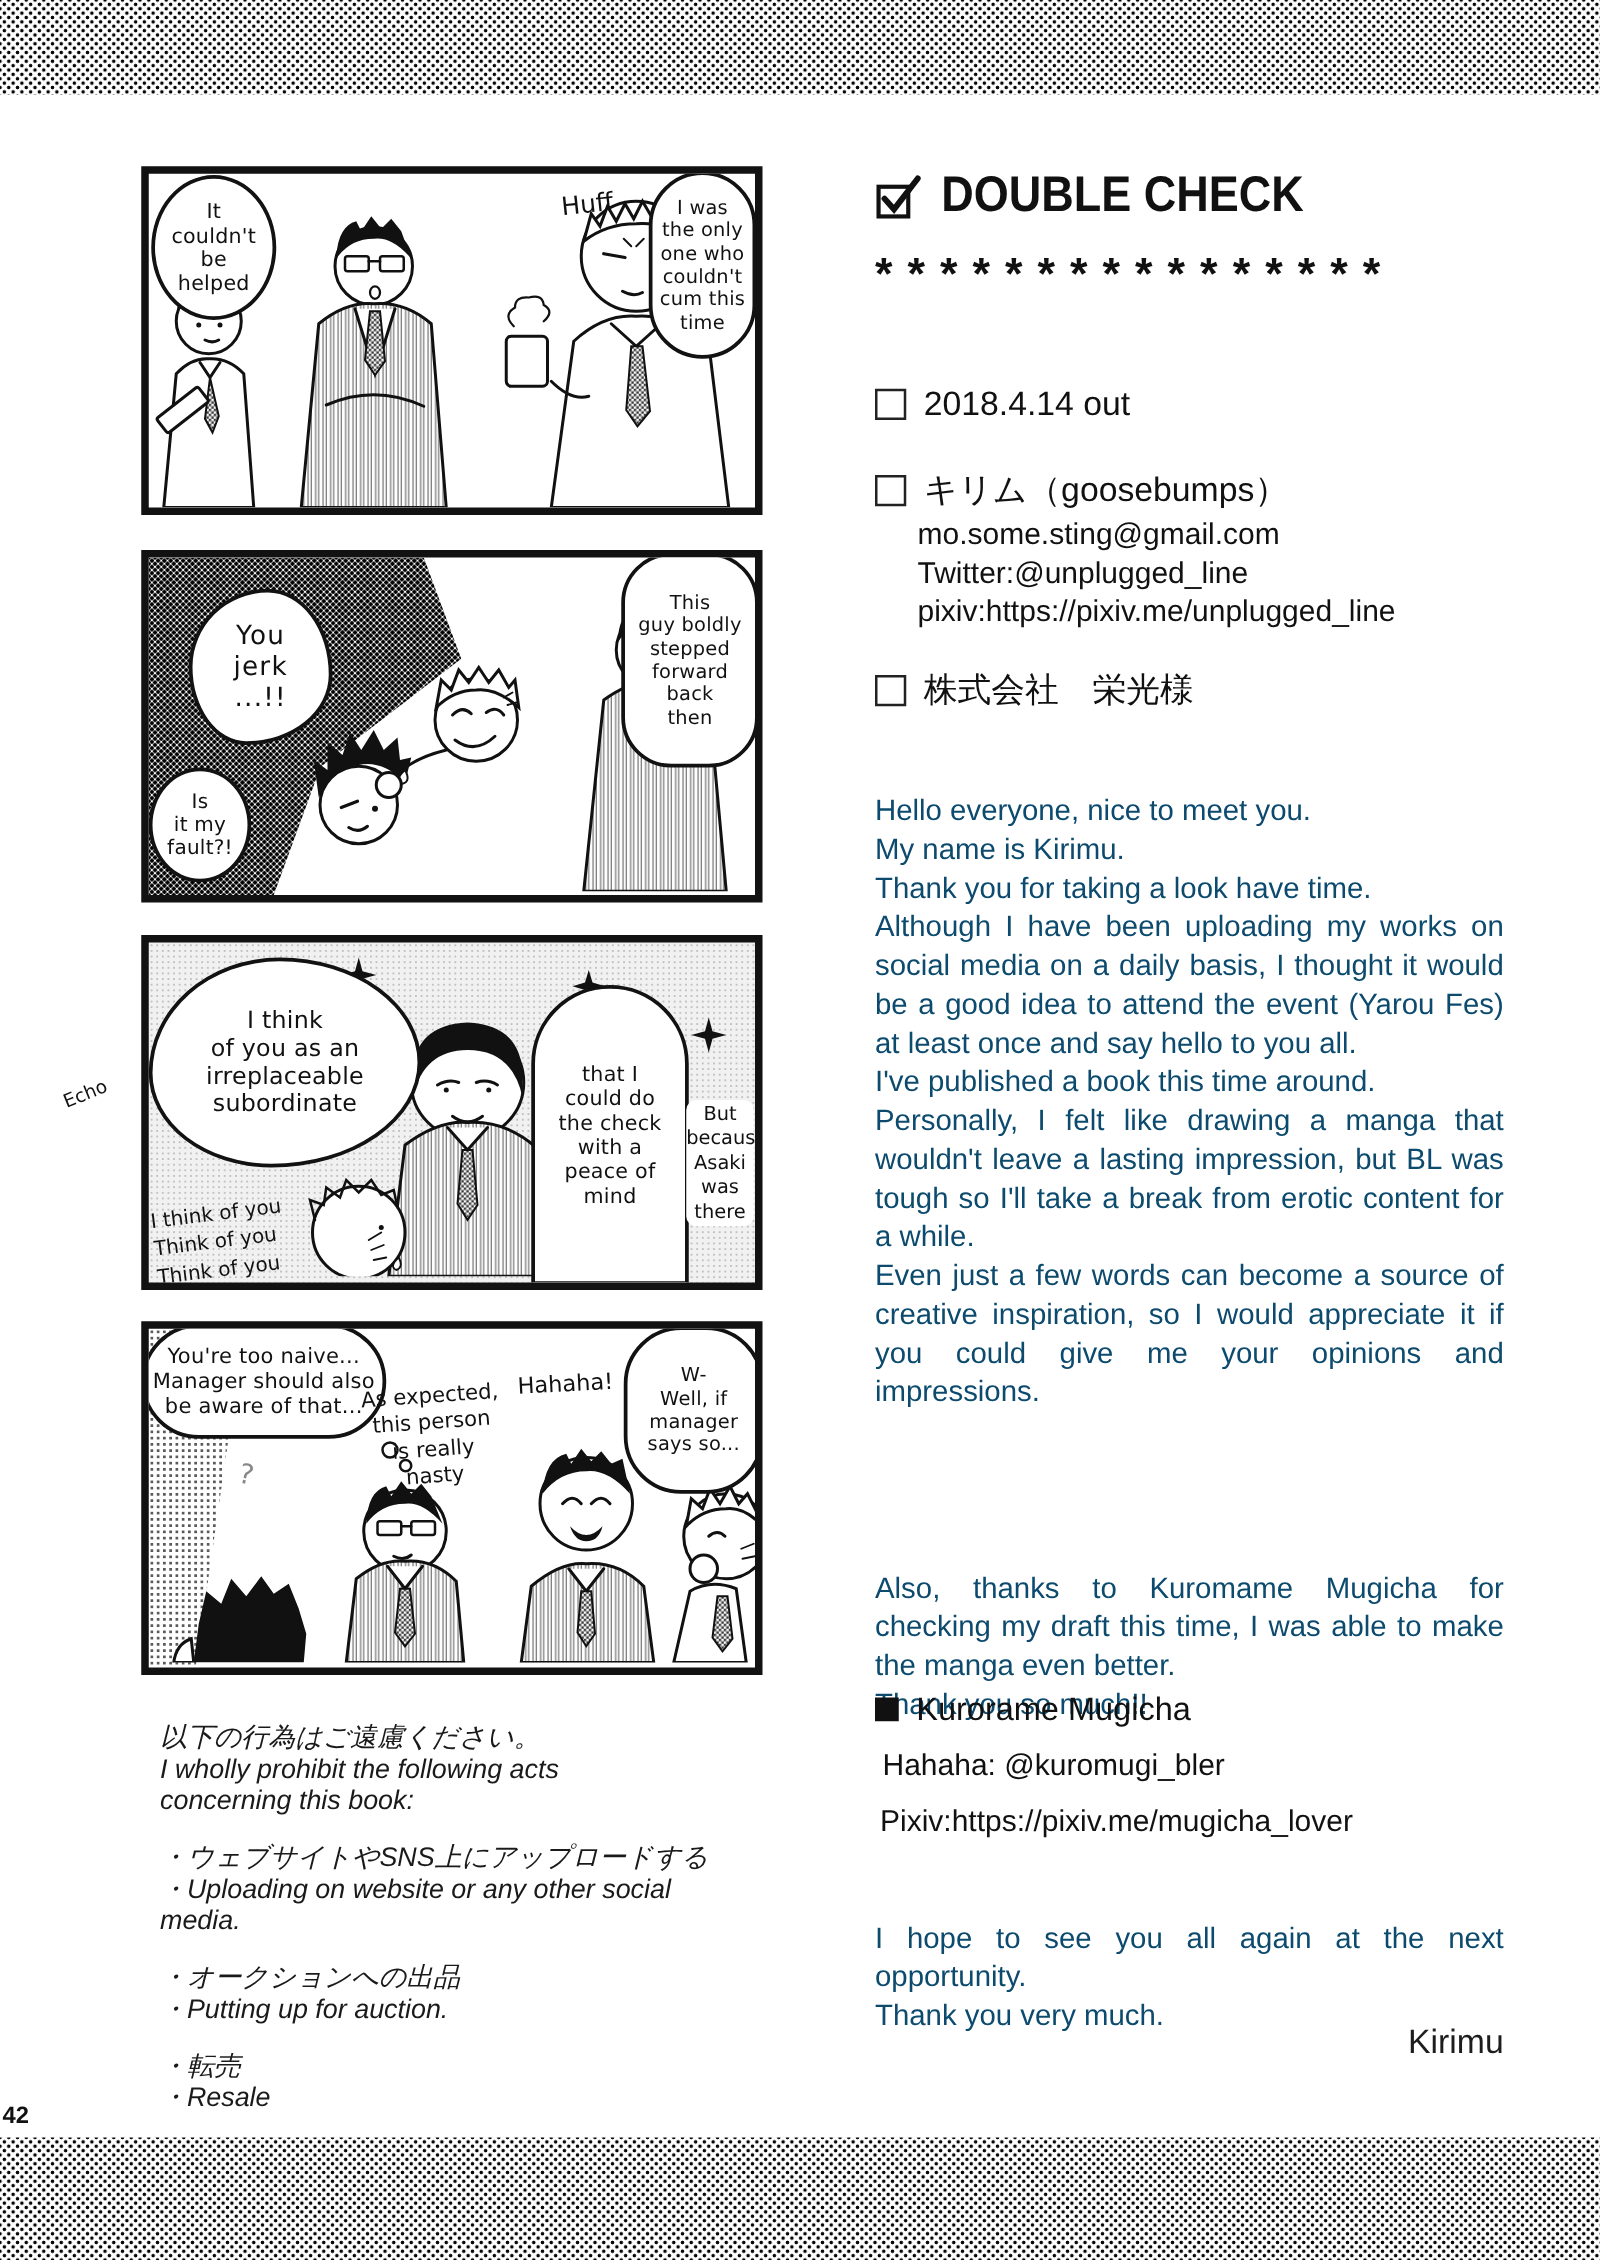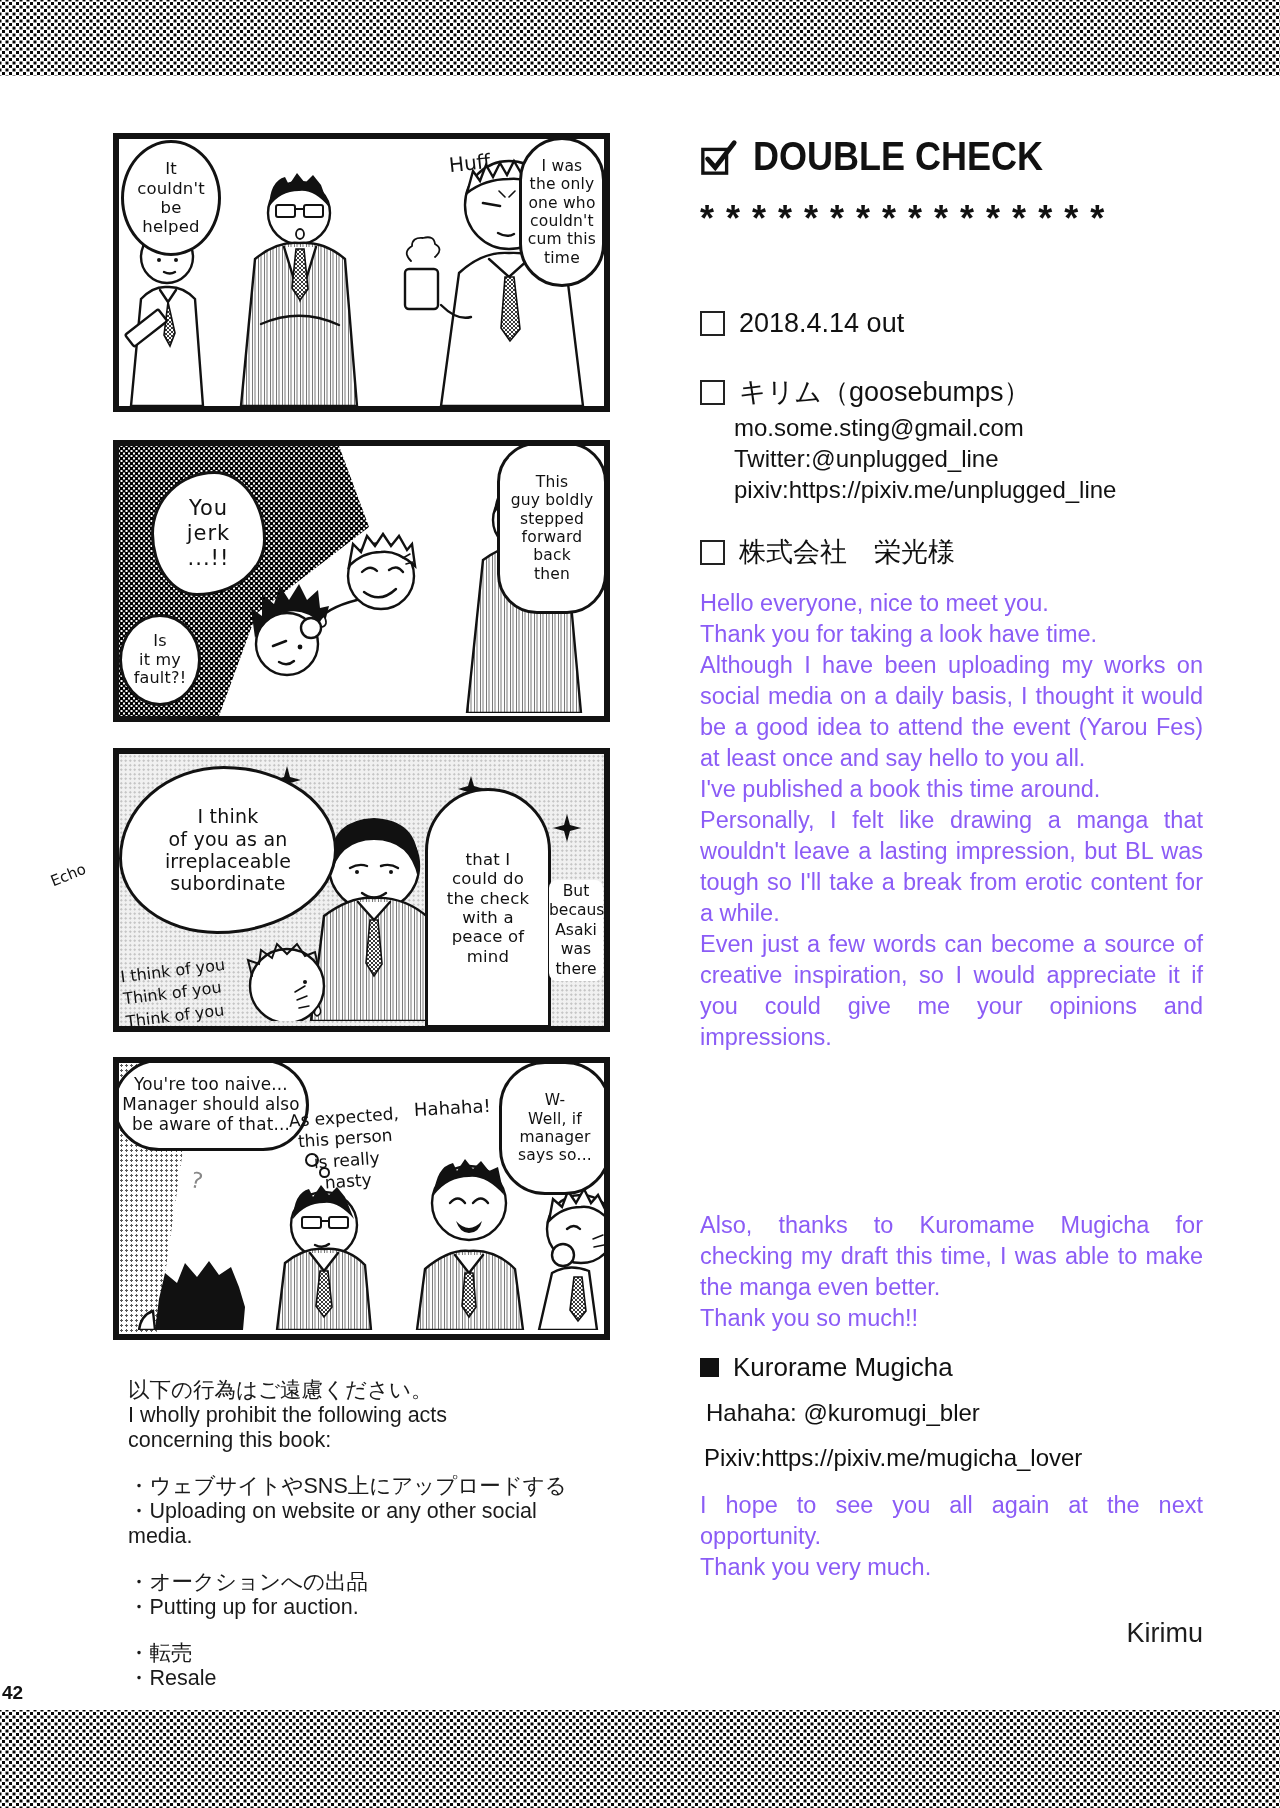--- a/index.html
+++ b/index.html
@@ -43,26 +43,26 @@
   
   .rc{position:absolute;left:700px;width:503px;}
   .title-row{top:134px;display:flex;align-items:center;gap:15px;}
   .title-text{font-size:40px;font-weight:bold;white-space:nowrap;letter-spacing:0;
               transform:scaleX(.9);transform-origin:left center;}
   .ticker{top:198px;font-size:36px;letter-spacing:12px;font-weight:bold;white-space:nowrap;}
   .info-line{display:flex;align-items:center;font-size:27px;}
   .sq{width:21px;height:21px;border:2.5px solid #222;flex:none;margin-right:14px;}
   .sqf{width:19px;height:19px;background:#111;flex:none;margin-right:14px;}
   .contact{position:absolute;left:734px;font-size:24px;white-space:nowrap;}
-  .para{font-size:23.5px;line-height:31px;color:#8b5cf6;}
+  .para{font-size:23.5px;line-height:31px;color:#0c4a6e;margin-top:45px;}
   .para .j{text-align:justify;}
   .sig{top:1618px;text-align:right;font-size:27px;color:#1d1d1d;}
 
   
-  .notice{position:absolute;left:128px;top:1378px;width:445px;font-size:21.5px;line-height:25px;color:#1a1a1a;}
+  .notice{position:absolute;left:128px;top:1378px;width:445px;font-size:21.5px;line-height:25px;color:#1a1a1a;font-style:italic;}
   .ngroup{margin-top:21px;}
   .pageno{position:absolute;left:2px;top:1682px;font-size:19px;font-weight:bold;}
 </style>
 </head>
 <body>
 
 <div class="page">
 
   <svg width="0" height="0" style="position:absolute">
     <defs>
@@ -289,20 +289,21 @@
   <div class="contact" style="top:445px;">Twitter:@unplugged_line</div>
   <div class="contact" style="top:476px;">pixiv:https://pixiv.me/unplugged_line</div>
 
   <div class="rc info-line" style="position:absolute;top:534px;">
     <span class="sq"></span>
     <span>株式会社　栄光様</span>
   </div>
 
   <div class="rc para" style="position:absolute;top:588px;">
     <div>Hello everyone, nice to meet you.</div>
+    <div>My name is Kirimu.</div>
     <div>Thank you for taking a look have time.</div>
     <div class="j">Although I have been uploading my works on social media on a daily basis, I thought it would be a good idea to attend the event (Yarou Fes) at least once and say hello to you all.</div>
     <div>I've published a book this time around.</div>
     <div class="j">Personally, I felt like drawing a manga that wouldn't leave a lasting impression, but BL was tough so I'll take a break from erotic content for a while.</div>
     <div class="j">Even just a few words can become a source of creative inspiration, so I would appreciate it if you could give me your opinions and impressions.</div>
   </div>
 
   <div class="rc para" style="position:absolute;top:1210px;">
     <div class="j">Also, thanks to Kuromame Mugicha for checking my draft this time, I was able to make the manga even better.</div>
     <div>Thank you so much!!</div>

